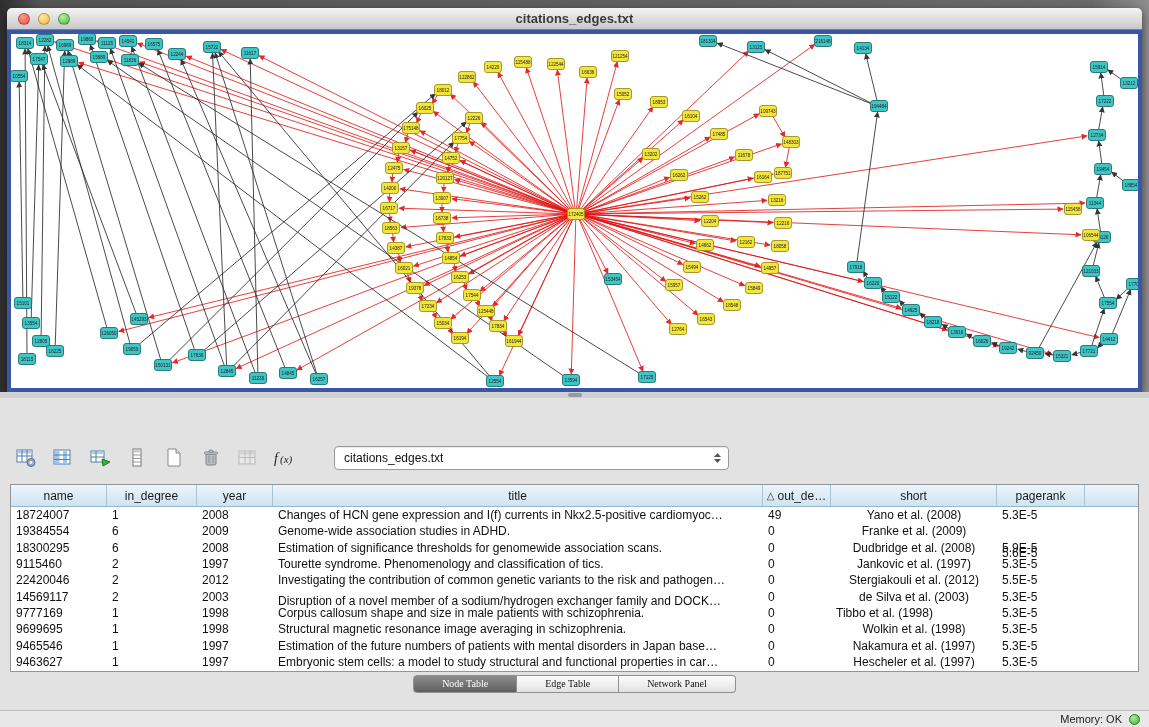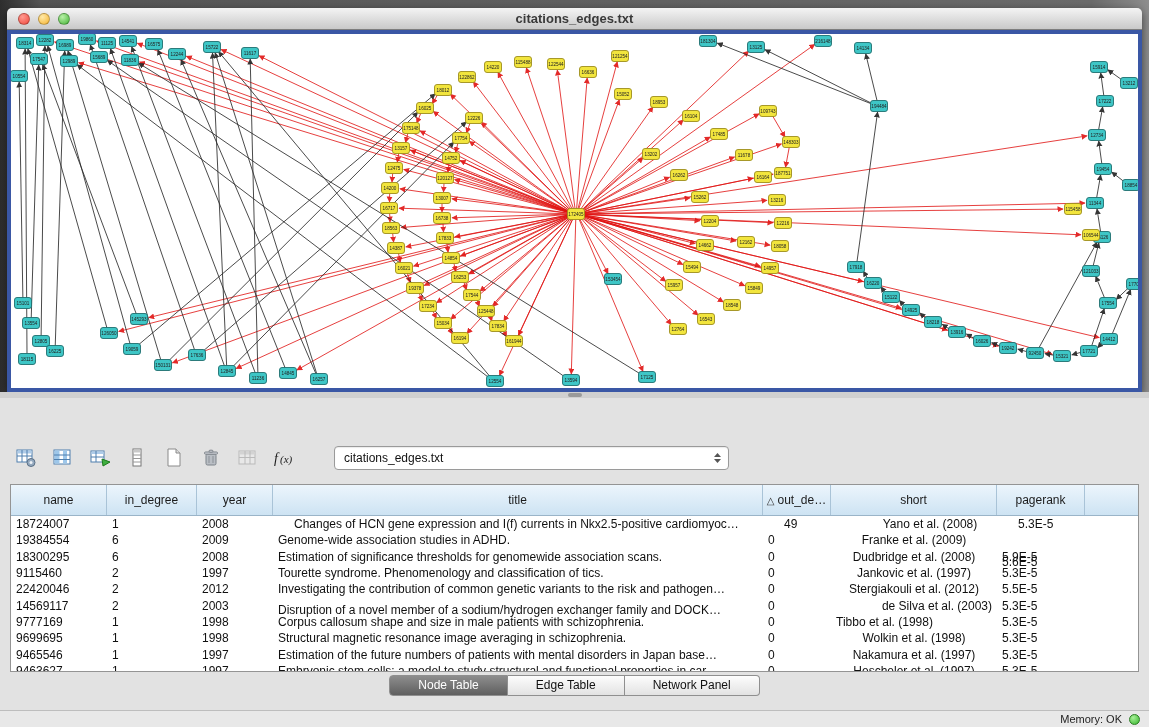--- a/index.html
+++ b/index.html
@@ -33,29 +33,29 @@
   .panel-btn { width:18px; height:16px; display:flex; align-items:center; justify-content:center; color:#333; font-size:13px; font-weight:bold; cursor:default; }
 
   .toolbar { position:absolute; left:12px; top:44px; height:32px; display:flex; align-items:center; gap:9px; }
   .tb-btn { width:28px; height:28px; display:flex; align-items:center; justify-content:center; border-radius:3px; }
   .combo { margin-left:26px; width:395px; height:24px; background:#fff; border:1px solid #9a9a9a; border-radius:4px; display:flex; align-items:center; padding:0 6px 0 9px; box-shadow:inset 0 1px 1px rgba(0,0,0,.08); }
   .combo-label { flex:1; font-size:12px; color:#111; }
   .combo-arrows { display:flex; flex-direction:column; align-items:center; line-height:5px; color:#555; }
   .combo-arrows svg { display:block; }
 
   .table-wrap { position:absolute; left:10px; top:86px; width:1129px; height:188px; background:#fff; border:1px solid #949494; overflow:hidden; }
-  .thead { display:flex; height:31px; background:linear-gradient(#ecf5fc,#cde3f3); border-bottom:1px solid #9ab4c8; }
+  .thead { display:flex; height:22px; background:linear-gradient(#ecf5fc,#cde3f3); border-bottom:1px solid #9ab4c8; }
   .th { display:flex; align-items:center; justify-content:center; font-size:12px; color:#1b1b1b; border-right:1px solid #a9c3d7; overflow:hidden; white-space:nowrap; }
   .th .sort { margin-right:3px; font-size:10px; color:#333; }
   .tr { display:flex; height:16.3px; align-items:center; }
   .td { font-size:12px; color:#101010; padding:0 5px; white-space:nowrap; overflow:hidden; }
   .td.center { text-align:center; }
 
   .tabs { position:absolute; left:0; top:277px; width:100%; display:flex; justify-content:center; }
-  .tab { font-size:12px; color:#111; padding:2px 28px 3px; background:linear-gradient(#fdfdfd,#e2e2e2); border:1px solid #8f8f8f; border-left:none; cursor:default; }
+  .tab { font-size:10px; color:#111; padding:2px 28px 3px; background:linear-gradient(#fdfdfd,#e2e2e2); border:1px solid #8f8f8f; border-left:none; cursor:default;font-family:Liberation Serif, serif; }
   .tab:first-child { border-left:1px solid #8f8f8f; border-radius:4px 0 0 4px; }
   .tab:last-child { border-radius:0 4px 4px 0; }
   .tab.selected { background:linear-gradient(#8d8d8d,#5f5f5f); color:#fff; }
 
   
   .statusbar { position:absolute; left:0; top:710px; width:1149px; height:17px; background:#e8e8e8; border-top:1px solid #bdbdbd; display:flex; align-items:center; justify-content:flex-end; gap:7px; padding-right:9px; }
   .status-text { font-size:11px; color:#222; }
   .mem-dot { width:11px; height:11px; border-radius:50%; background:radial-gradient(circle at 35% 30%, #a9f09a, #35b62a); border:1px solid #2a7d22; }
 </style>
 </head>
@@ -853,21 +853,21 @@
         <div class="th" style="width: 88px;">
           <span>pagerank</span>
         </div>
         <div class="th" style="flex: 1 1 0%; border-right: none;"></div>
       </div>
     <div id="tbody">
         <div class="tr">
           <div class="td" style="width: 96px;">18724007</div>
           <div class="td" style="width: 90px;">1</div>
           <div class="td" style="width: 76px;">2008</div>
-          <div class="td" style="width: 490px; margin-left: 16px;">Changes of HCN gene expression and I(f) currents in Nkx2.5-positive cardiomyoc…</div>
+          <div class="td" style="width: 490px;">Changes of HCN gene expression and I(f) currents in Nkx2.5-positive cardiomyoc…</div>
           <div class="td" style="width: 68px;">49</div>
           <div class="td center" style="width: 166px; text-align: center;">Yano et al. (2008)</div>
           <div class="td" style="width: 88px;">5.3E-5</div>
         </div>
         <div class="tr">
           <div class="td" style="width: 96px;">19384554</div>
           <div class="td" style="width: 90px;">6</div>
           <div class="td" style="width: 76px;">2009</div>
           <div class="td" style="width: 490px;">Genome-wide association studies in ADHD.</div>
           <div class="td" style="width: 68px;">0</div>
@@ -900,21 +900,21 @@
           <div class="td" style="width: 68px;">0</div>
           <div class="td center" style="width: 166px; text-align: center;">Stergiakouli et al. (2012)</div>
           <div class="td" style="width: 88px;">5.5E-5</div>
         </div>
         <div class="tr">
           <div class="td" style="width: 96px;">14569117</div>
           <div class="td" style="width: 90px;">2</div>
           <div class="td" style="width: 76px;">2003</div>
           <div class="td" style="width: 490px; margin-top: 8px;">Disruption of a novel member of a sodium/hydrogen exchanger family and DOCK…</div>
           <div class="td" style="width: 68px;">0</div>
-          <div class="td center" style="width: 166px; text-align: right;">de Silva et al. (2003)</div>
+          <div class="td center" style="width: 166px; text-align: center;">de Silva et al. (2003)</div>
           <div class="td" style="width: 88px;">5.3E-5</div>
         </div>
         <div class="tr">
           <div class="td" style="width: 96px;">9777169</div>
           <div class="td" style="width: 90px;">1</div>
           <div class="td" style="width: 76px;">1998</div>
           <div class="td" style="width: 490px;">Corpus callosum shape and size in male patients with schizophrenia.</div>
           <div class="td" style="width: 68px;">0</div>
           <div class="td center" style="width: 166px; text-align: left;">Tibbo et al. (1998)</div>
           <div class="td" style="width: 88px;">5.3E-5</div>

